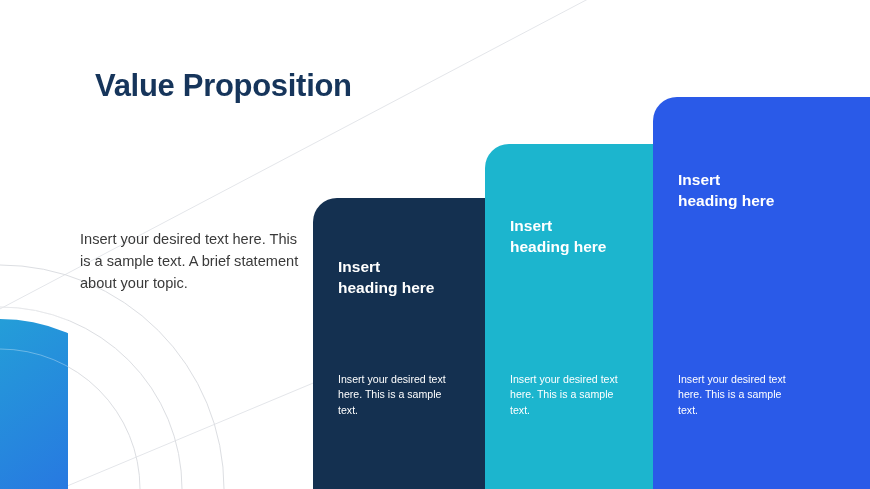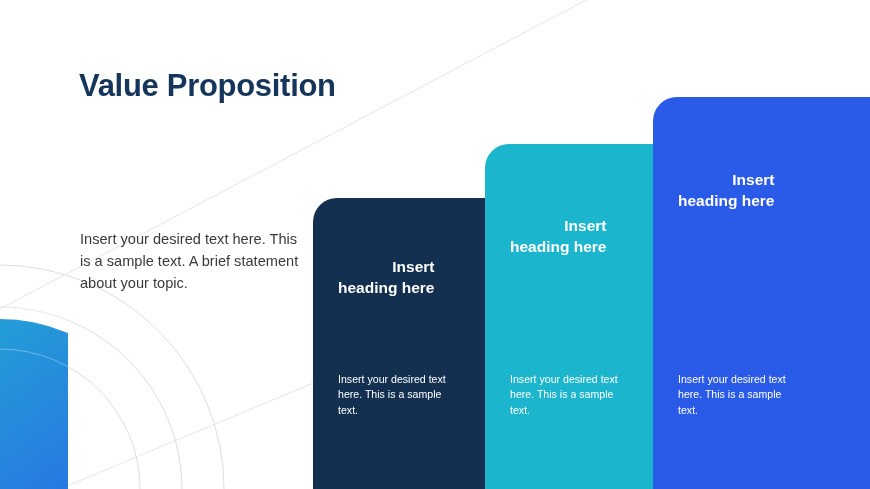--- a/index.html
+++ b/index.html
@@ -21,21 +21,21 @@
   
   .deco-layer {
     position: absolute;
     inset: 0;
     pointer-events: none;
   }
 
   
   #page-title {
     position: absolute;
-    left: 79px;
+    left: 95px;
     top: 69px;
     font-size: 31px;
     font-weight: bold;
     color: #16355b;
     letter-spacing: -0.3px;
     line-height: 1.1;
     white-space: nowrap;
     text-align: right;
   }
 
@@ -57,21 +57,20 @@
     border-top-left-radius: 24px;
     overflow: hidden;
   }
   .card-heading {
     position: absolute;
     left: 25px;
     font-size: 15.5px;
     font-weight: bold;
     color: #ffffff;
     line-height: 1.38;
-    text-align: right;
   }
   .card-body {
     position: absolute;
     left: 25px;
     width: 118px;
     font-size: 10.6px;
     line-height: 1.46;
     color: #ffffff;
   }
 

